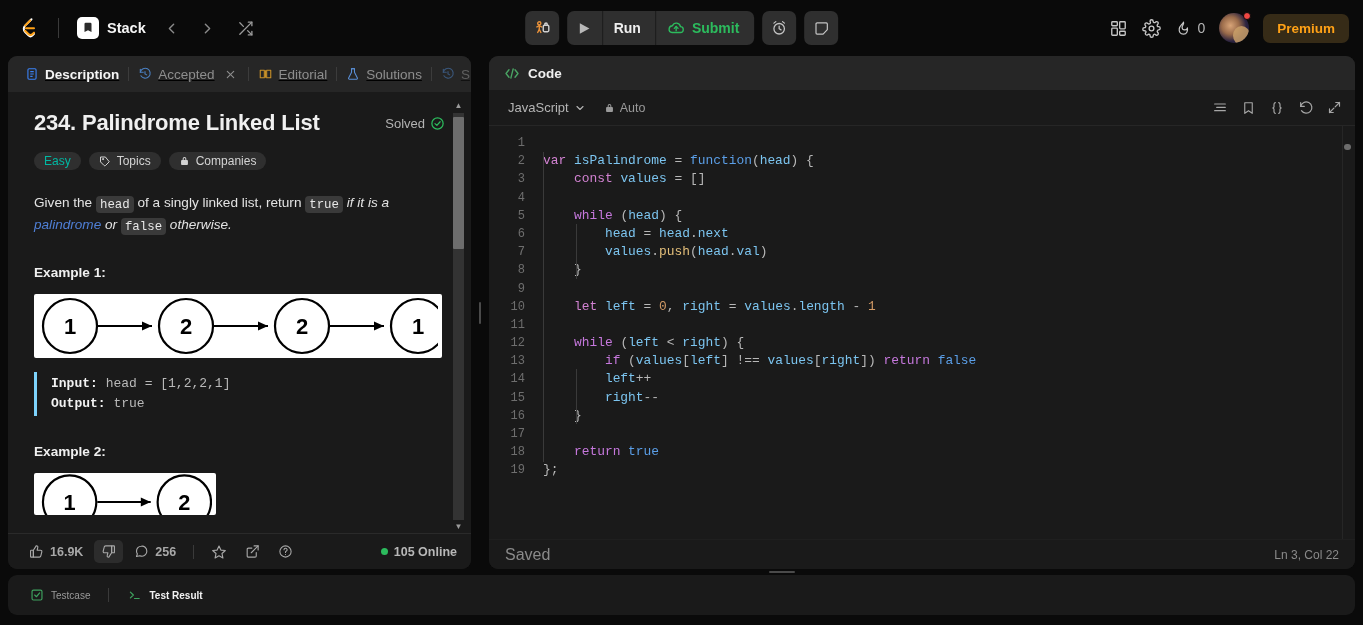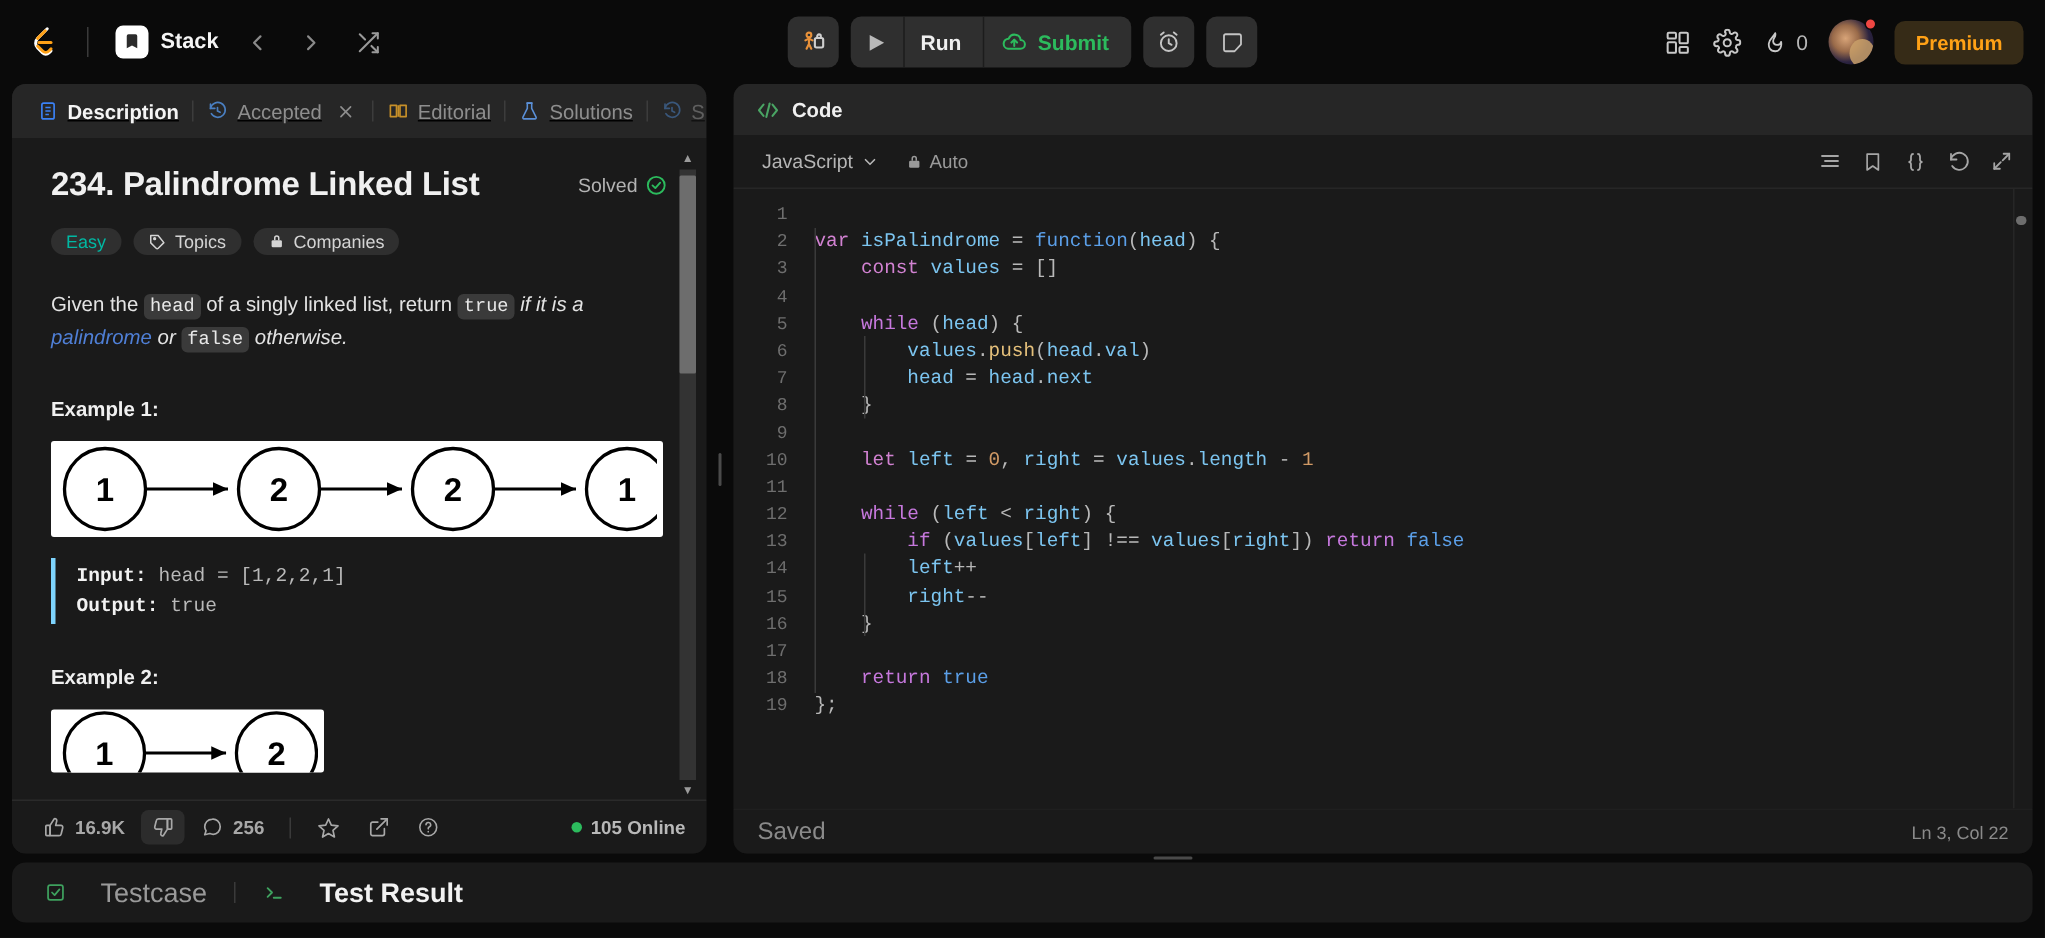--- a/index.html
+++ b/index.html
@@ -225,21 +225,21 @@
   .v-splitter-handle { width: 2px; height: 22px; background: #4a4a4a; border-radius: 1px; }
   .h-splitter { height: 6px; display: flex; align-items: center; justify-content: center; cursor: row-resize; }
   .h-splitter-handle { width: 26px; height: 2px; background: #4a4a4a; border-radius: 1px; margin-left: 200px; }
 
   
   .console {
     margin: 0 8px; background: #1a1a1a; border-radius: 9px; height: 40px;
     display: flex; align-items: center; padding: 0 14px; gap: 2px;
   }
   .con-tab { display: flex; align-items: center; gap: 7px; padding: 5px 8px; border-radius: 5px; cursor: pointer; }
-  .con-tab-label { font-size: 18px; color: #9a9a9a; margin-left: 16px; }
+  .con-tab-label { font-size: 10px; color: #9a9a9a; }
   .con-tab.active .con-tab-label { color: #f2f2f2; font-weight: bold; }
   .con-sep { width: 1px; height: 14px; background: #3a3a3a; margin: 0 8px; }
 </style>
 </head>
 <body>
 
 <div class="navbar">
   <div class="nav-left">
     <div class="lc-logo">
       <svg width="24" height="24" viewBox="0 0 24 24" fill="none">
@@ -678,22 +678,22 @@
         </div>
       <div class="code-area">
         <div class="indent-guide"></div>
         <div class="indent-guide2"></div>
         <div class="indent-guide3"></div>
       <div class="ln">&nbsp;</div>
           <div class="ln"><span class="kw">var </span><span class="ident">isPalindrome</span><span class="punc"> = </span><span class="fn-kw">function</span><span class="punc">(</span><span class="ident">head</span><span class="punc">) {</span></div>
           <div class="ln"><span class="plain">    </span><span class="kw">const </span><span class="ident">values</span><span class="punc"> = []</span></div>
           <div class="ln">&nbsp;</div>
           <div class="ln"><span class="plain">    </span><span class="kw2">while </span><span class="punc">(</span><span class="ident">head</span><span class="punc">) {</span></div>
+          <div class="ln"><span class="plain">        </span><span class="ident">head</span><span class="punc"> = </span><span class="ident">head</span><span class="punc">.</span><span class="ident">next</span></div>
           <div class="ln"><span class="plain">        </span><span class="ident">values</span><span class="punc">.</span><span class="meth">push</span><span class="punc">(</span><span class="ident">head</span><span class="punc">.</span><span class="ident">val</span><span class="punc">)</span></div>
-          <div class="ln"><span class="plain">        </span><span class="ident">head</span><span class="punc"> = </span><span class="ident">head</span><span class="punc">.</span><span class="ident">next</span></div>
           <div class="ln"><span class="punc">    }</span></div>
           <div class="ln">&nbsp;</div>
           <div class="ln"><span class="plain">    </span><span class="kw">let </span><span class="ident">left</span><span class="punc"> = </span><span class="num">0</span><span class="punc">, </span><span class="ident">right</span><span class="punc"> = </span><span class="ident">values</span><span class="punc">.</span><span class="ident">length</span><span class="punc"> - </span><span class="num">1</span></div>
           <div class="ln">&nbsp;</div>
           <div class="ln"><span class="plain">    </span><span class="kw2">while </span><span class="punc">(</span><span class="ident">left</span><span class="punc"> &lt; </span><span class="ident">right</span><span class="punc">) {</span></div>
           <div class="ln"><span class="plain">        </span><span class="kw2">if </span><span class="punc">(</span><span class="ident">values</span><span class="punc">[</span><span class="ident">left</span><span class="punc">] !== </span><span class="ident">values</span><span class="punc">[</span><span class="ident">right</span><span class="punc">]) </span><span class="kw2">return </span><span class="bool">false</span></div>
           <div class="ln"><span class="plain">        </span><span class="ident">left</span><span class="punc">++</span></div>
           <div class="ln"><span class="plain">        </span><span class="ident">right</span><span class="punc">--</span></div>
           <div class="ln"><span class="punc">    }</span></div>
           <div class="ln">&nbsp;</div>

